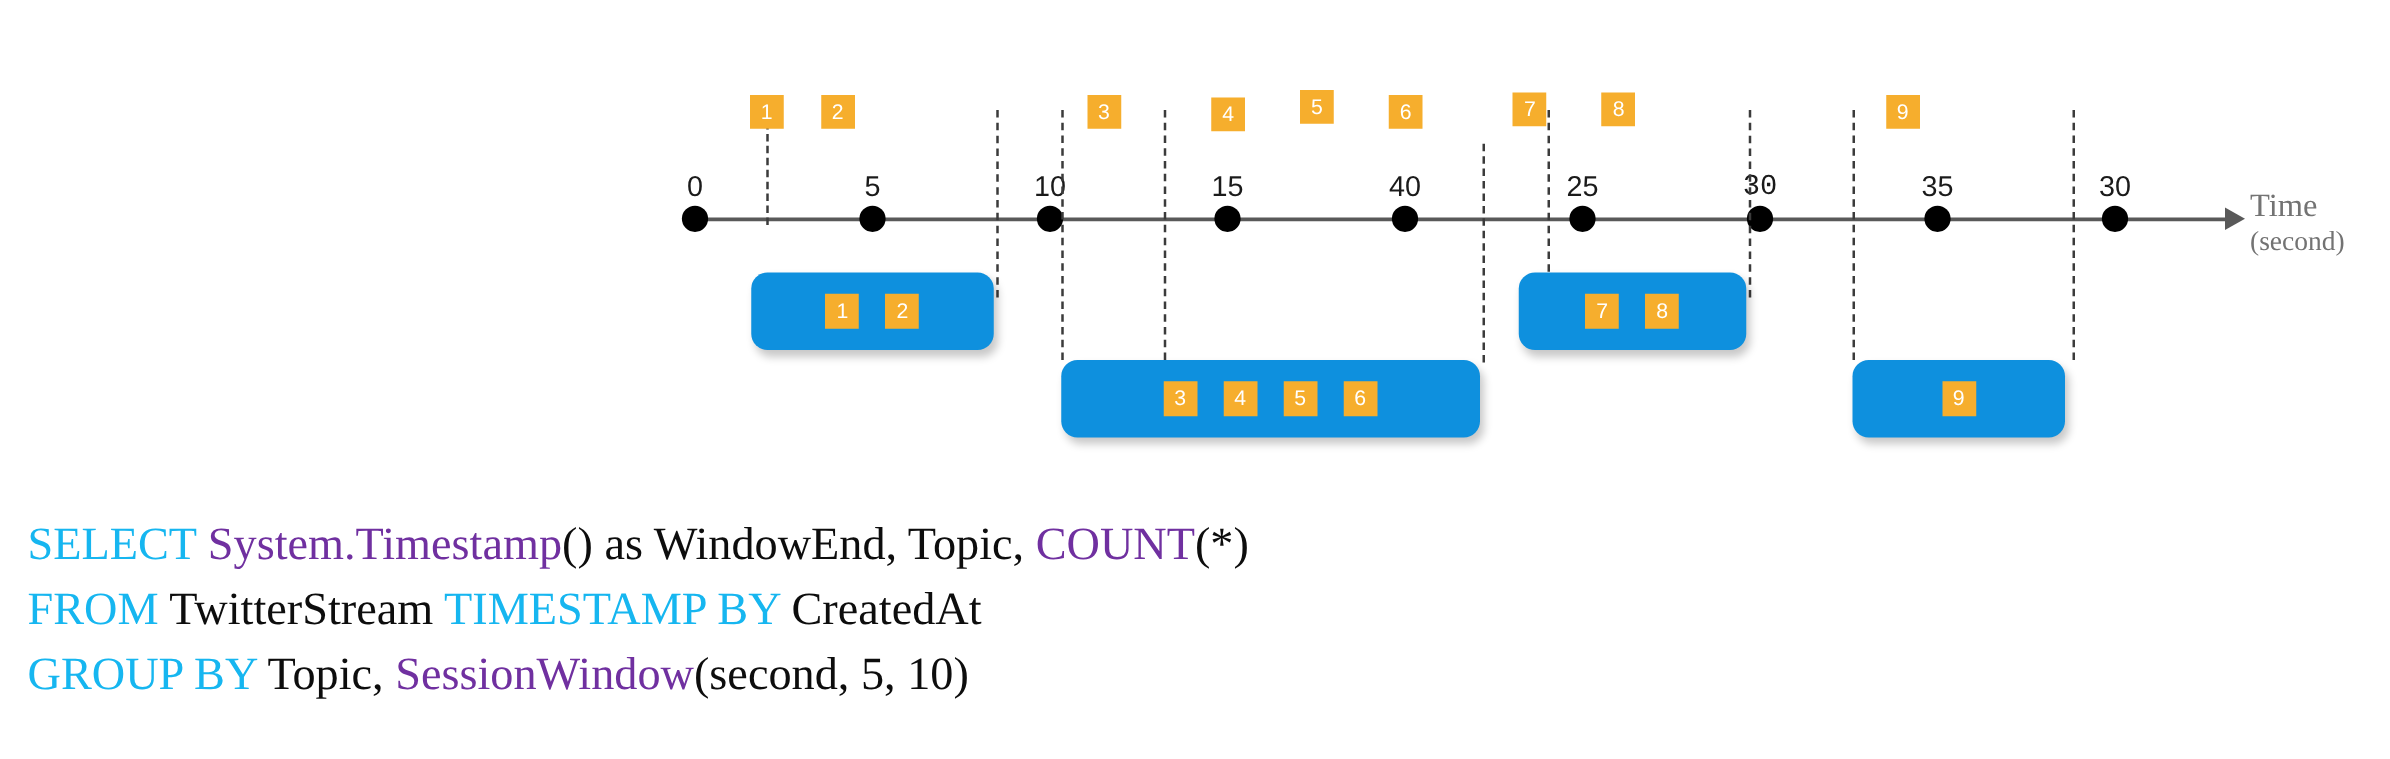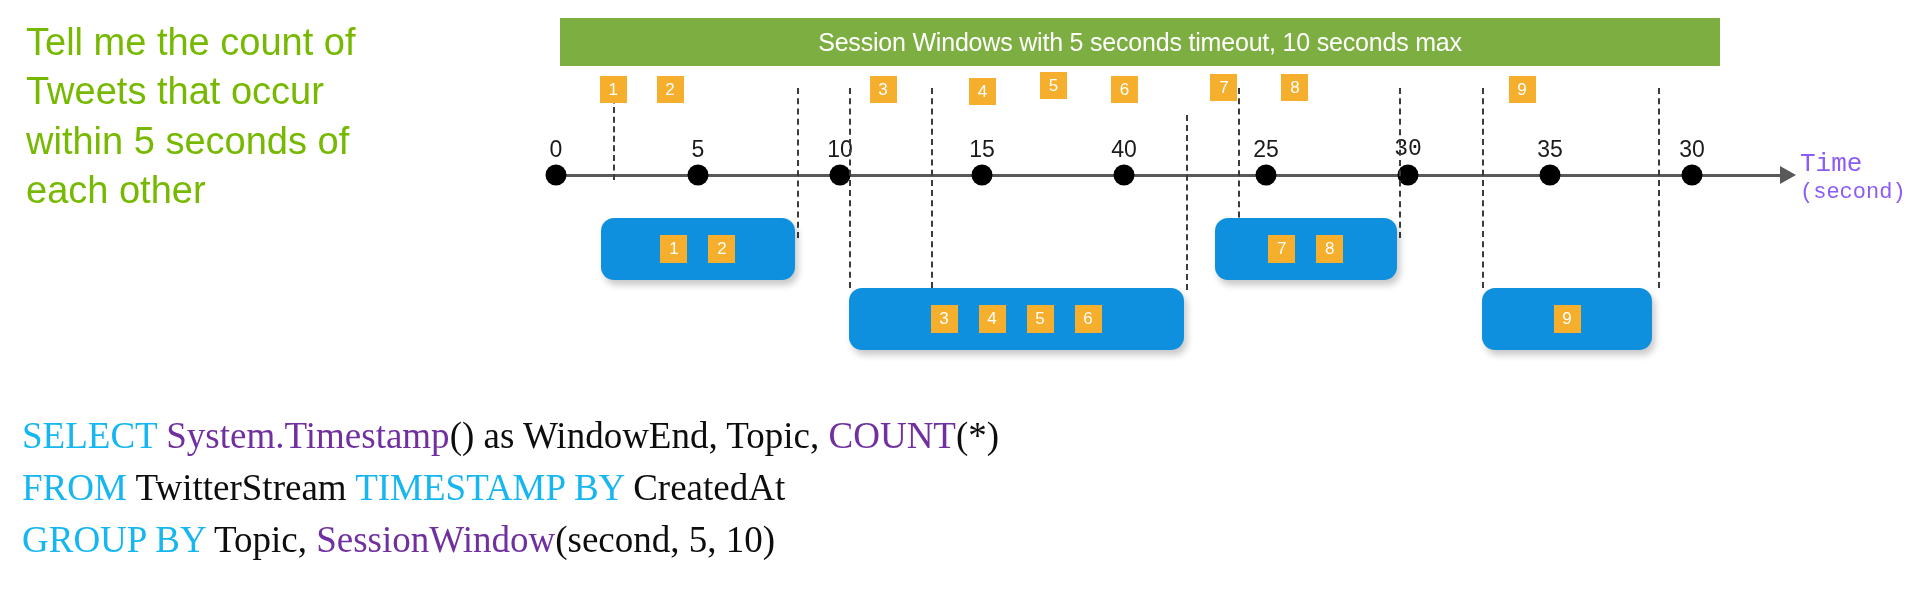--- a/index.html
+++ b/index.html
@@ -92,24 +92,24 @@
   }
   .vline {
     position: absolute;
     width: 0;
     border-left: 2px dashed #3b3b3b;
   }
   #time-label {
     position: absolute;
     left: 1800px;
     top: 150px;
-    color: #8b5cf6;
+    color: #737373;
     font-size: 26px;
     line-height: 1.15;
-    font-family: Liberation Mono, monospace;
+    font-family: Liberation Serif, serif;
   }
   #time-label .sub { font-size: 22px; display: block; }
 
   
   .chip {
     position: absolute;
     background: #F6AE2D;
     color: #ffffff;
     text-align: center;
     font-family: "Liberation Sans", sans-serif;
@@ -156,30 +156,23 @@
   }
   .kw  { color: #16B6F0; }
   .fn  { color: #7030A0; }
   .pl  { color: #0d0d0d; }
 </style>
 </head>
 <body>
 
 <div id="stage">
 
-  <div id="prompt">Tell me the count of
-Tweets that occur
-within 5 seconds of
-each other</div>
 
   <div id="diagram">
 
-    <div id="header-bar">
-      <span>Session Windows with 5 seconds timeout, 10 seconds max</span>
-    </div>
 
     <div id="axis-line"></div>
     <div id="axis-arrow"></div>
 
     <div id="time-label">
       <span>Time</span>
       <span class="sub">(second)</span>
     </div>
 
     <div id="ticks">

